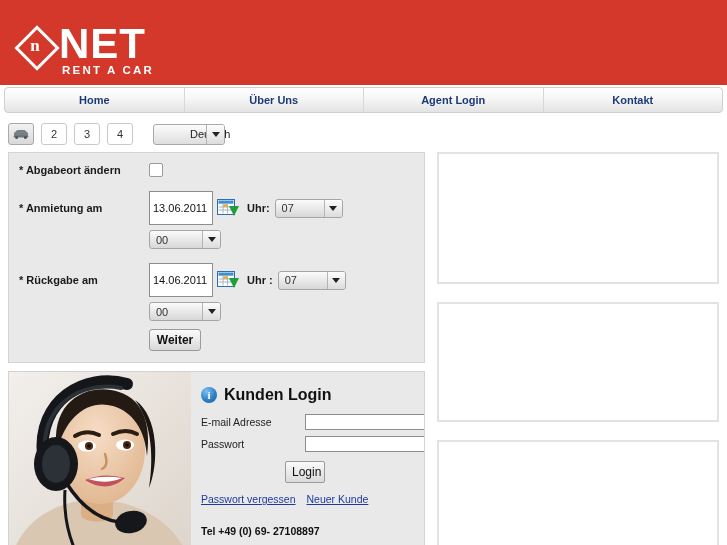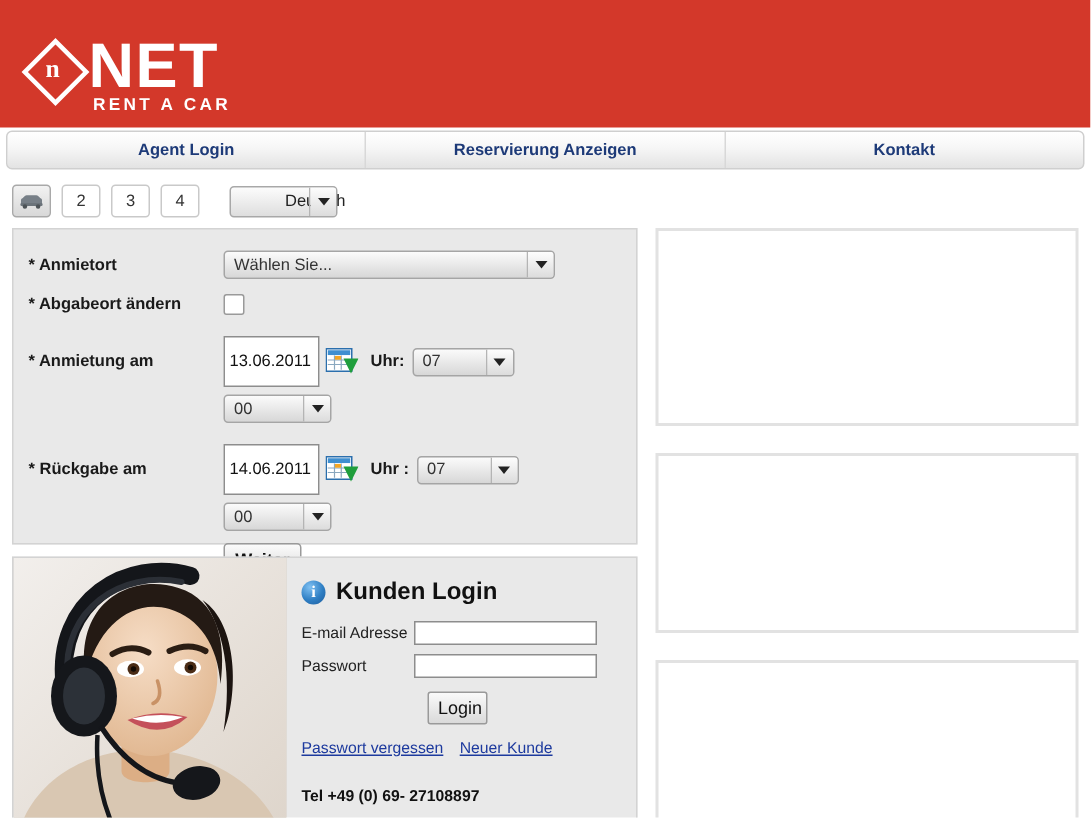--- a/index.html
+++ b/index.html
@@ -319,21 +319,21 @@
     font-size: 16px;
     font-weight: bold;
     color: #111;
   }
   .lrow {
     display: flex;
     align-items: center;
     margin-bottom: 6px;
   }
   .lrow .ll {
-    width: 75px;
+    width: 104px;
     font-size: 10.5px;
     color: #222;
     flex: 0 0 auto;
   }
   .ltext {
     width: 122px;
     height: 16px;
     border: 1px solid #8d8d8d;
     background: #ffffff;
     box-sizing: border-box;
@@ -392,22 +392,23 @@
       <div class="dn">n</div>
     </div>
     <div class="logo-text">
       <div class="logo-net">NET</div>
       <div class="logo-sub">RENT A CAR</div>
     </div>
   </div>
 </div>
 
 <div class="navbar">
+  <div class="nav-item">Home</div>
+  <div class="nav-item">Über Uns</div>
   <div class="nav-item">Agent Login</div>
-  <div class="nav-item">Reservierung Anzeigen</div>
   <div class="nav-item">Kontakt</div>
 </div>
 
 <div class="steps-row">
   <div class="step active">
     <svg class="car-icon" width="18" height="11" viewBox="0 0 18 11">
       <path d="M2 7 L2 4.4 C2 3.9 2.4 3.4 3 3.2 L4.6 1.6 C4.9 1.3 5.3 1.1 5.8 1.1 L12.2 1.1 C12.7 1.1 13.1 1.3 13.4 1.6 L15 3.2 C15.6 3.4 16 3.9 16 4.4 L16 7 Z" fill="#777f87"></path>
       <rect x="1.6" y="6.4" width="14.8" height="2" rx="0.9" fill="#6b737a"></rect>
       <circle cx="4.6" cy="8.6" r="1.5" fill="#4d5357"></circle>
       <circle cx="13.4" cy="8.6" r="1.5" fill="#4d5357"></circle>
@@ -424,29 +425,20 @@
       </span>
   </div>
 </div>
 
 <div class="content">
 
   <div class="left-col">
 
     <div class="panel booking-panel">
 
-      <div class="frow" style="margin-top:14px;">
-        <div class="flabel">* Anmietort</div>
-        <div class="dd dd-wide">
-          <span class="txt">Wählen Sie...</span>
-          <span class="sel-arrow">
-              <span class="caret"></span>
-            </span>
-        </div>
-      </div>
 
 
       <div class="frow" style="margin-top:10px;">
         <div class="flabel">* Abgabeort ändern</div>
         <div class="checkbox"></div>
       </div>
 
       <div class="frow" style="margin-top:14px;">
         <div class="flabel">* Anmietung am</div>
         <input class="datefield" type="text" value="13.06.2011" style="">

